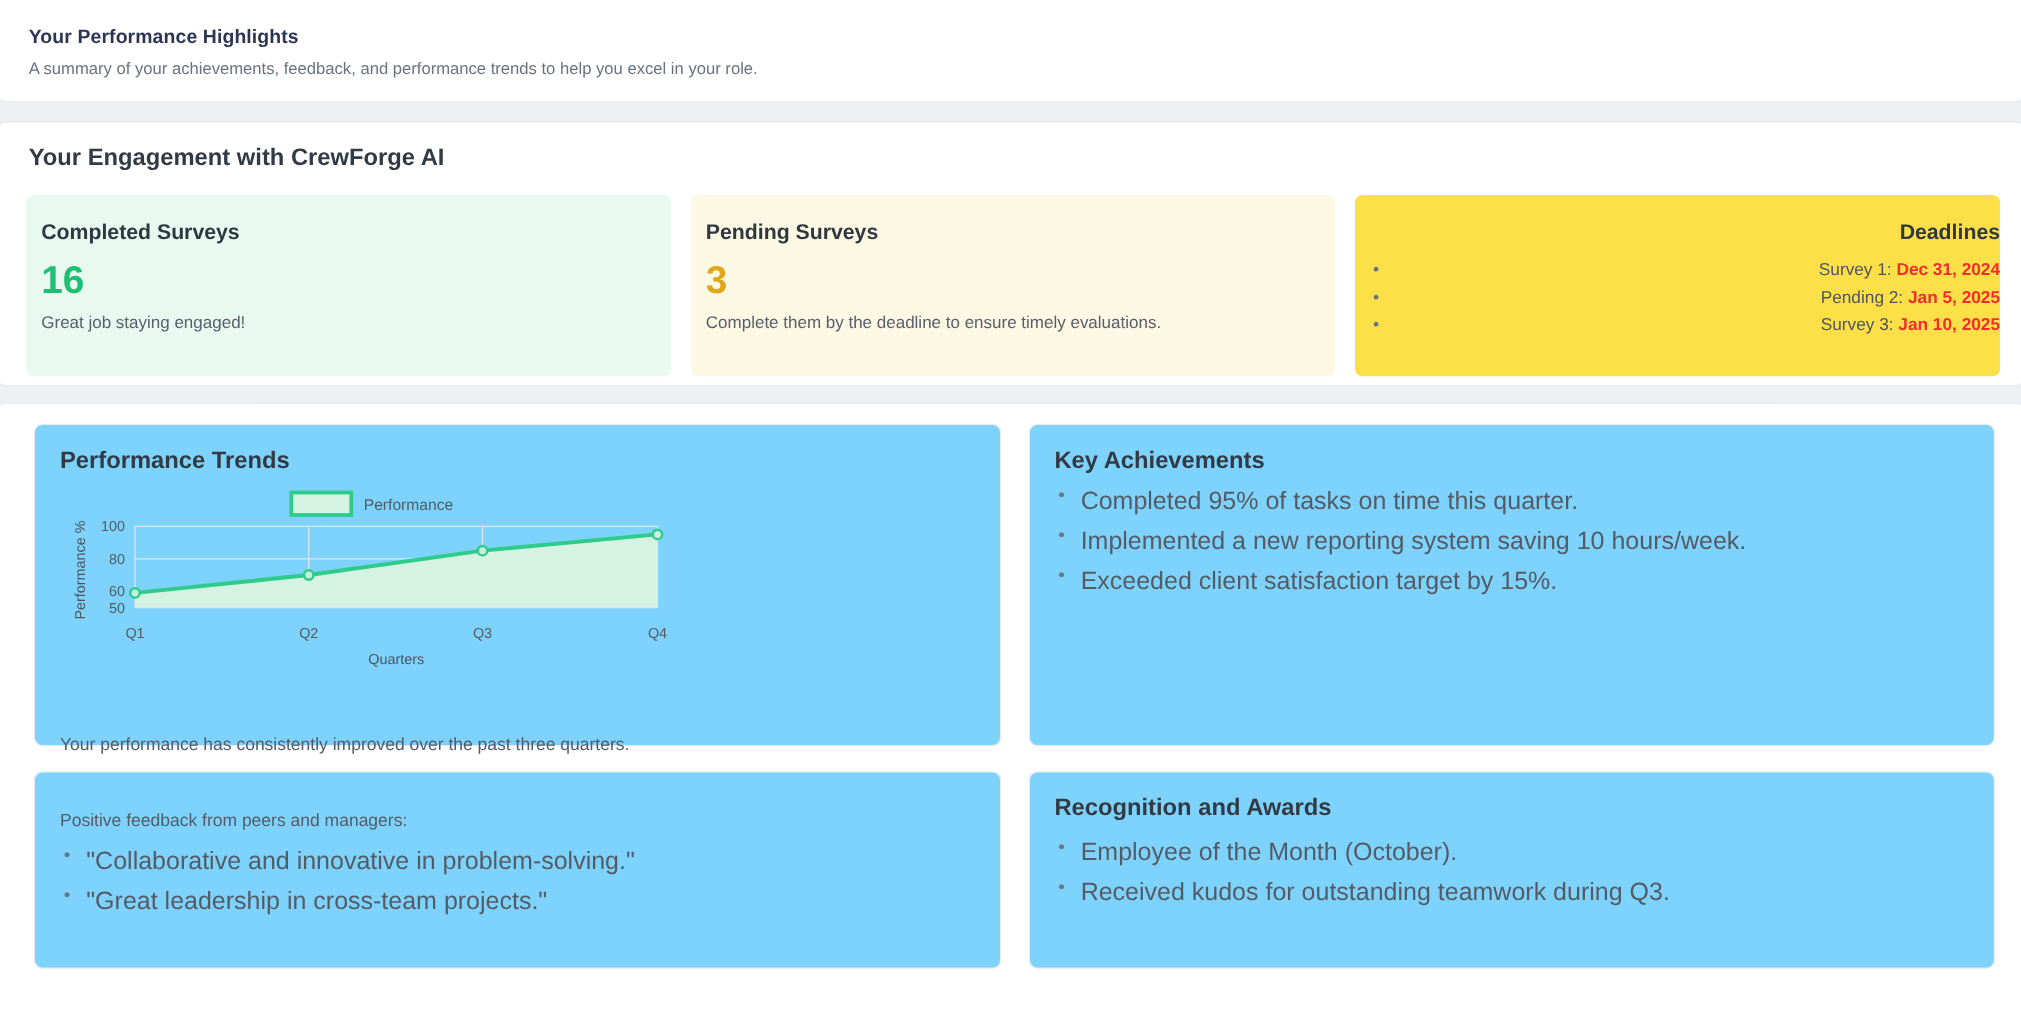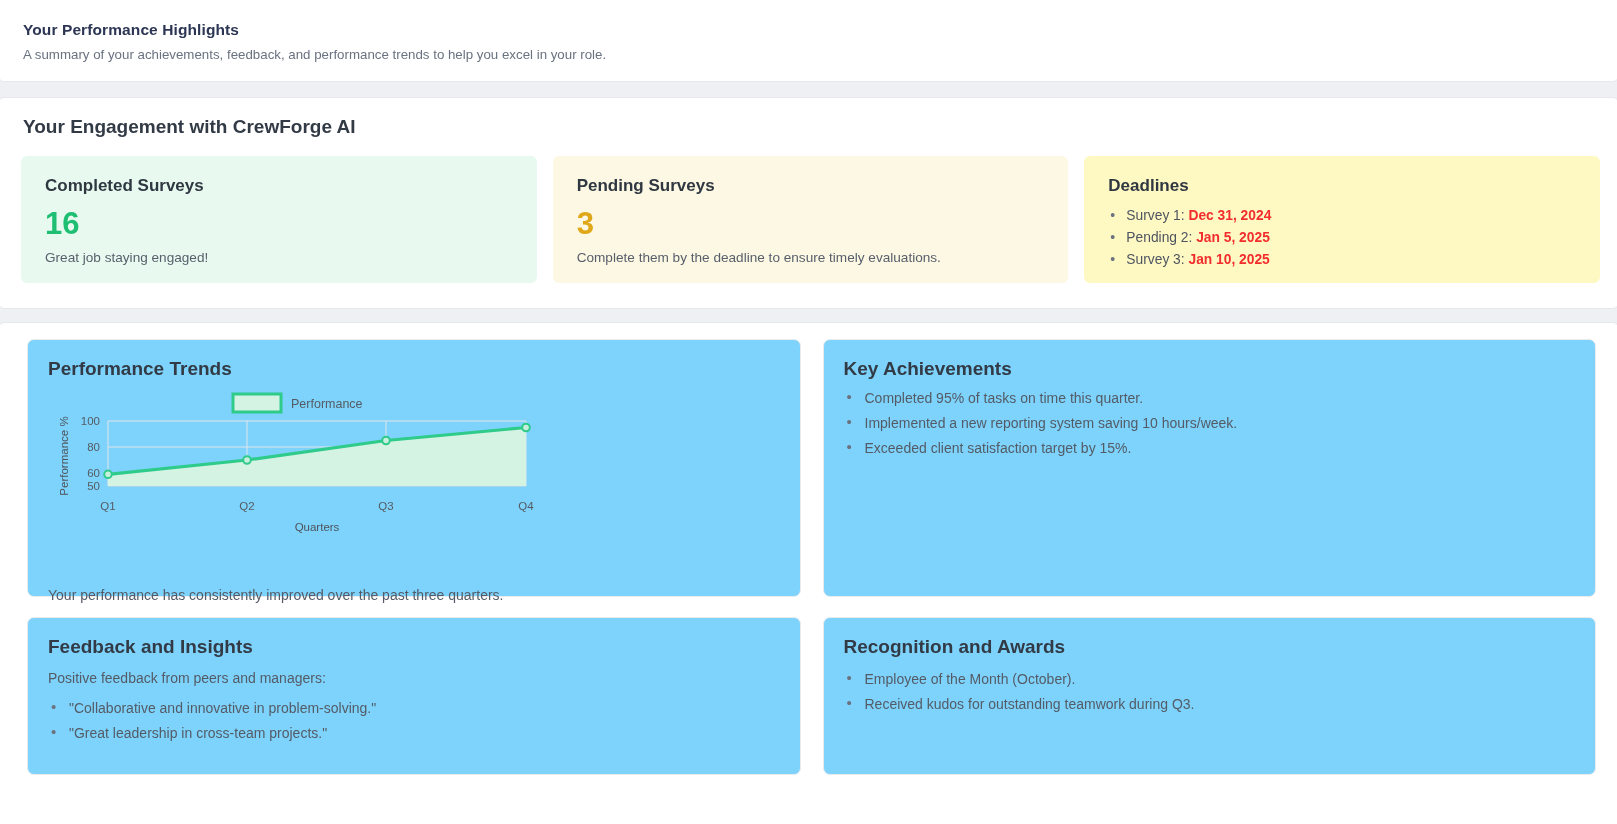--- a/index.html
+++ b/index.html
@@ -46,26 +46,26 @@
     font-size: 19px; font-weight: 600; color: #323a45;
     margin: 18px 12px 0 24px;
   }
   .cards-row {
     display: flex; gap: 16px;
     margin: 18px 18px 0 22px;
   }
   .stat-card {
     flex: 1 1 0;
     border-radius: 6px;
-    padding: 20px 0 0 24px;
-    height: 127px;
+    padding: 20px 0 0 12px;
+    height: 145px;
   }
   .stat-card.green  { background: #e8faf0; }
   .stat-card.yellow { background: #fcf8e3; }
-  .stat-card.red    { background: #fef9c3; }
+  .stat-card.red    { background: #fde047; text-align: right; }
 
   .stat-label {
     font-size: 17px; font-weight: bold; color: #2f3741;
     margin-bottom: 12px;
   }
   .stat-value {
     font-size: 31px; font-weight: bold; line-height: 1.05;
     margin-bottom: 9px;
   }
   .stat-note { font-size: 13.6px; color: #585f6b; }
@@ -105,21 +105,21 @@
   .card-b { height: 158px; }
 
   .card-title {
     font-size: 19px; font-weight: 600; color: #323a45;
     margin: 0 0 6px 0;
   }
   .card-text { font-size: 14px; color: #545b66; }
 
   ul.bullets { list-style: none; margin: 10px 0 0 0; padding: 0; }
   ul.bullets li {
-    font-size: 14px; color: #545b66;
+    font-size: 20px; color: #545b66;
     position: relative; padding-left: 21px; margin-bottom: 9px;
   }
   ul.bullets li::before {
     content: "•"; position: absolute; left: 3px; top: -2px;
     color: #6b7280; font-size: 15px;
   }
 
   
   .chart-wrap { position: relative; height: 175px; margin-top: 4px; }
   .chart-caption { font-size: 14px; color: #545b66; margin-top: 26px; }
@@ -227,21 +227,20 @@
       <div class="card card-a">
         <div class="card-title">Key Achievements</div>
         <ul class="bullets">
           <li>Completed 95% of tasks on time this quarter.</li>
           <li>Implemented a new reporting system saving 10 hours/week.</li>
           <li>Exceeded client satisfaction target by 15%.</li>
         </ul>
       </div>
 
       <div class="card card-b">
-        <div class="card-title">Feedback and Insights</div>
         <div class="card-text" style="margin-top:12px">Positive feedback from peers and managers:</div>
         <ul class="bullets" style="margin-top:14px">
           <li>"Collaborative and innovative in problem-solving."</li>
           <li>"Great leadership in cross-team projects."</li>
         </ul>
       </div>
 
       <div class="card card-b">
         <div class="card-title">Recognition and Awards</div>
         <ul class="bullets" style="margin-top:13px">

